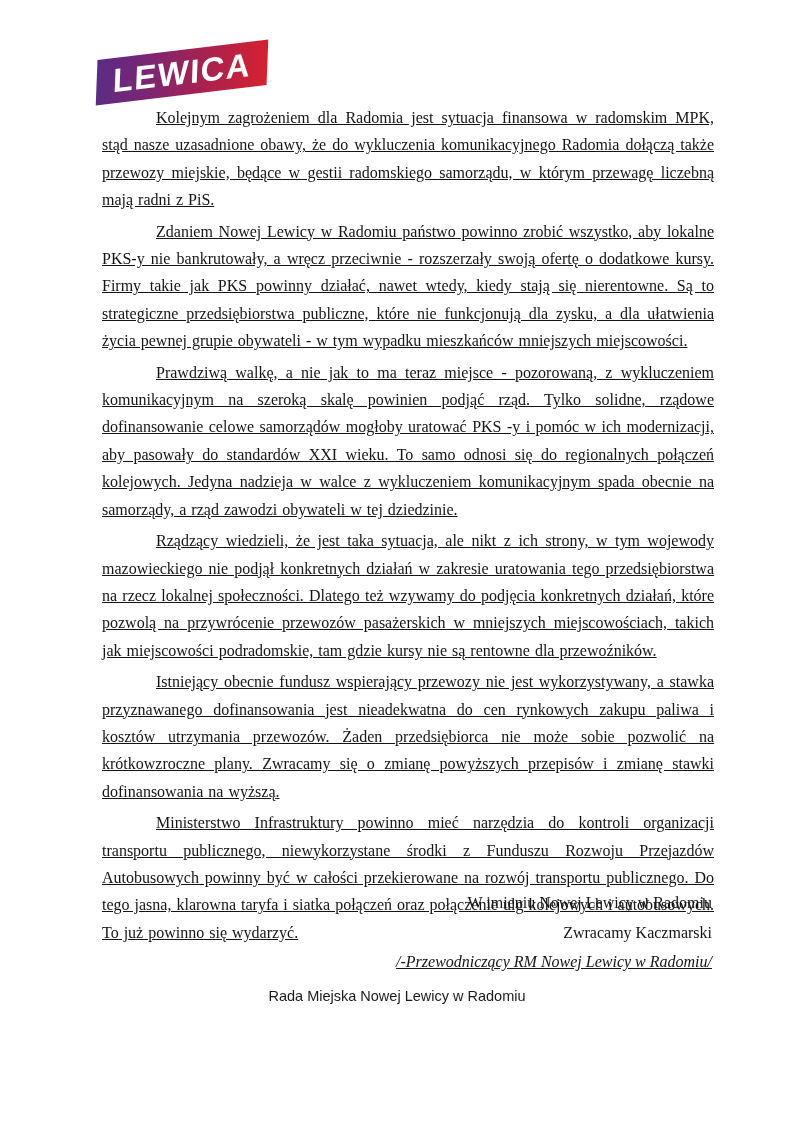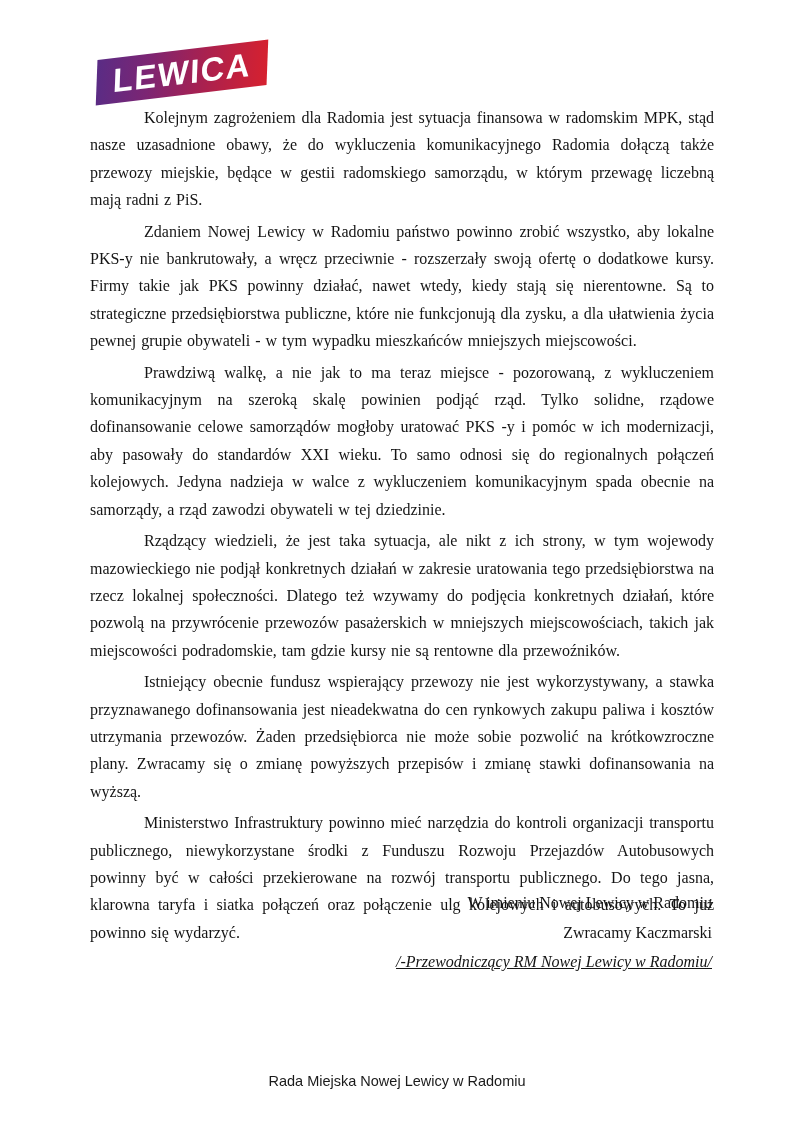--- a/index.html
+++ b/index.html
@@ -43,47 +43,48 @@
   }
 
   
   .content {
     position: absolute;
     left: 86px;
     top: 104px;
     width: 628px;
   }
   .content p {
-    margin: 0 0 4px 4px;
+    margin: 0 0 4px 16px;
     text-align: justify;
     text-indent: 54px;
     font-size: 16px;
     line-height: 27.4px;
     word-spacing: 1px;
+    text-decoration: underline;
   }
 
   
   .signature {
     position: absolute;
     right: 82px;
     top: 888px;
     text-align: right;
     font-size: 16px;
     line-height: 29.5px;
   }
   .signature .sig-role {
     font-style: italic;
     text-decoration: underline;
   }
 
   
   .footer {
     position: absolute;
     left: 0;
-    top: 1071px;
+    top: 986px;
     width: 100%;
     text-align: center;
     font-family: "Liberation Sans", sans-serif;
     font-size: 14.5px;
     line-height: 20.5px;
     color: #1a1a1a;
   }
 </style>
 </head>
 <body>

